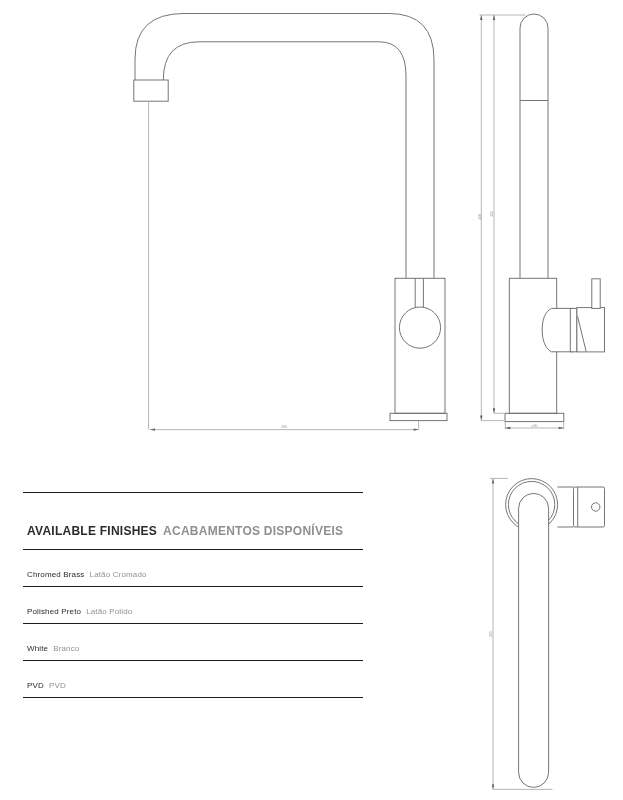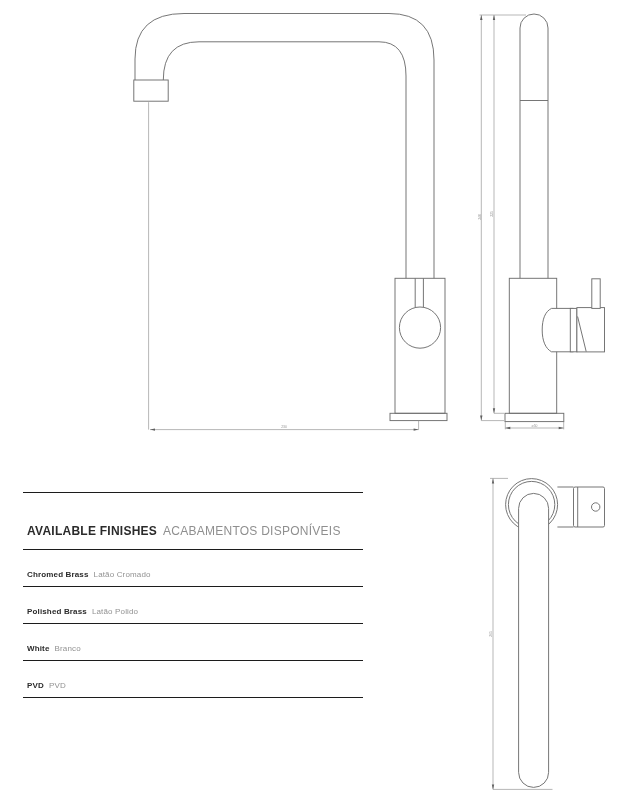--- a/index.html
+++ b/index.html
@@ -20,29 +20,29 @@
     border-top:1.5px solid #1c1c1c;
   }
   .f-header{
     height:45px;
     border-bottom:1.5px solid #1c1c1c;
     display:flex;align-items:flex-end;
     padding:0 0 11px 4px;gap:6px;
     font-size:12px;letter-spacing:.25px;
   }
   .f-header .en{font-weight:bold;color:#2b2b2b;}
-  .f-header .pt{font-weight:normal;color:#8f8f8f;}
+  .f-header .pt{font-weight:bold;color:#8f8f8f;}
   .f-row{
     height:29px;
     border-bottom:1.5px solid #1c1c1c;
     display:flex;align-items:flex-end;
     padding:0 0 7px 4px;gap:5px;
     font-size:8px;letter-spacing:.15px;
   }
-  .f-row .en{font-weight:bold;color:#2b2b2b;}
+  .f-row .en{font-weight:normal;color:#2b2b2b;}
   .f-row .pt{color:#929292;}
 
   
   text.dim{
     font-family:"Liberation Sans", sans-serif;
     font-size:3.4px;
     fill:#949494;
     stroke:none;
   }
 </style>
@@ -130,21 +130,21 @@
   <div class="finishes">
     <div class="f-header">
       <span class="en">AVAILABLE FINISHES</span>
       <span class="pt">ACABAMENTOS DISPONÍVEIS</span>
     </div>
     <div class="f-row">
       <span class="en">Chromed Brass</span>
       <span class="pt">Latão Cromado</span>
     </div>
     <div class="f-row">
-      <span class="en">Polished Brass</span>
+      <span class="en">Polished Preto</span>
       <span class="pt">Latão Polido</span>
     </div>
     <div class="f-row">
       <span class="en">White</span>
       <span class="pt">Branco</span>
     </div>
     <div class="f-row">
       <span class="en">PVD</span>
       <span class="pt">PVD</span>
     </div>

